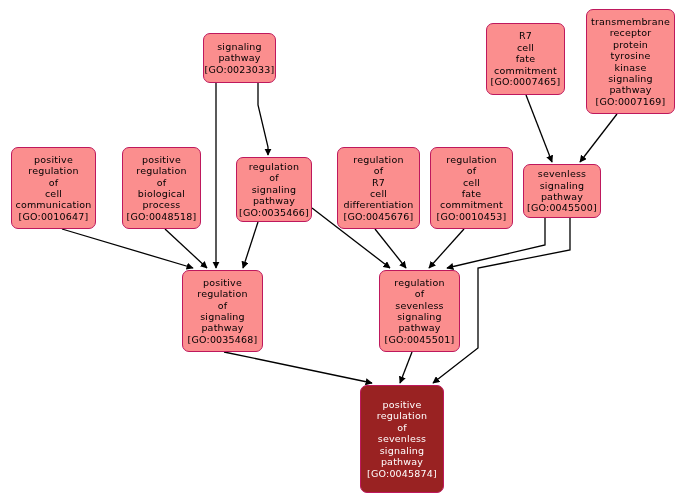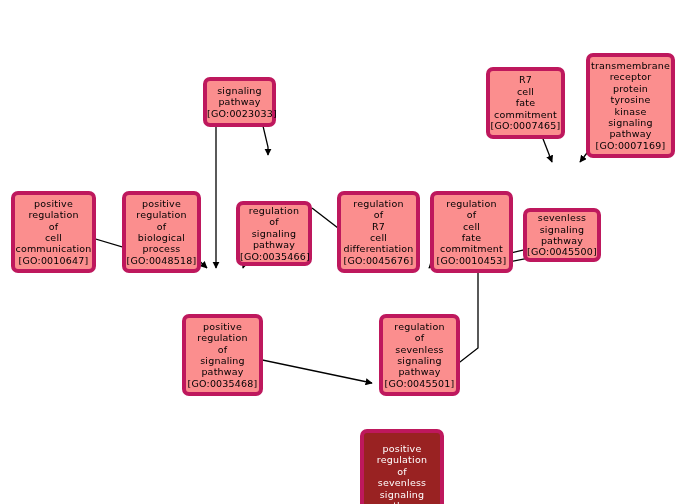--- a/index.html
+++ b/index.html
@@ -18,33 +18,32 @@
   #edges {
     position: absolute;
     left: 0; top: 0;
     width: 685px;
     height: 504px;
     pointer-events: none;
   }
   .node {
     position: absolute;
     box-sizing: border-box;
-    border: 4px solid #be185d;
+    border: 1px solid #be185d;
     border-radius: 7px;
     background: #fb8e8e;
     color: #000000;
     font-size: 9.5px;
     line-height: 11.4px;
     text-align: center;
     display: flex;
     align-items: center;
     justify-content: center;
     letter-spacing: 0.2px;
     z-index: 2;
-    margin-top: 44px;
   }
   .node.highlight {
     background: #992222;
     color: #ffffff;
   }
   .node .label {
     display: block;
     width: 100%;
     white-space: pre-line;
     padding: 0 2px;

